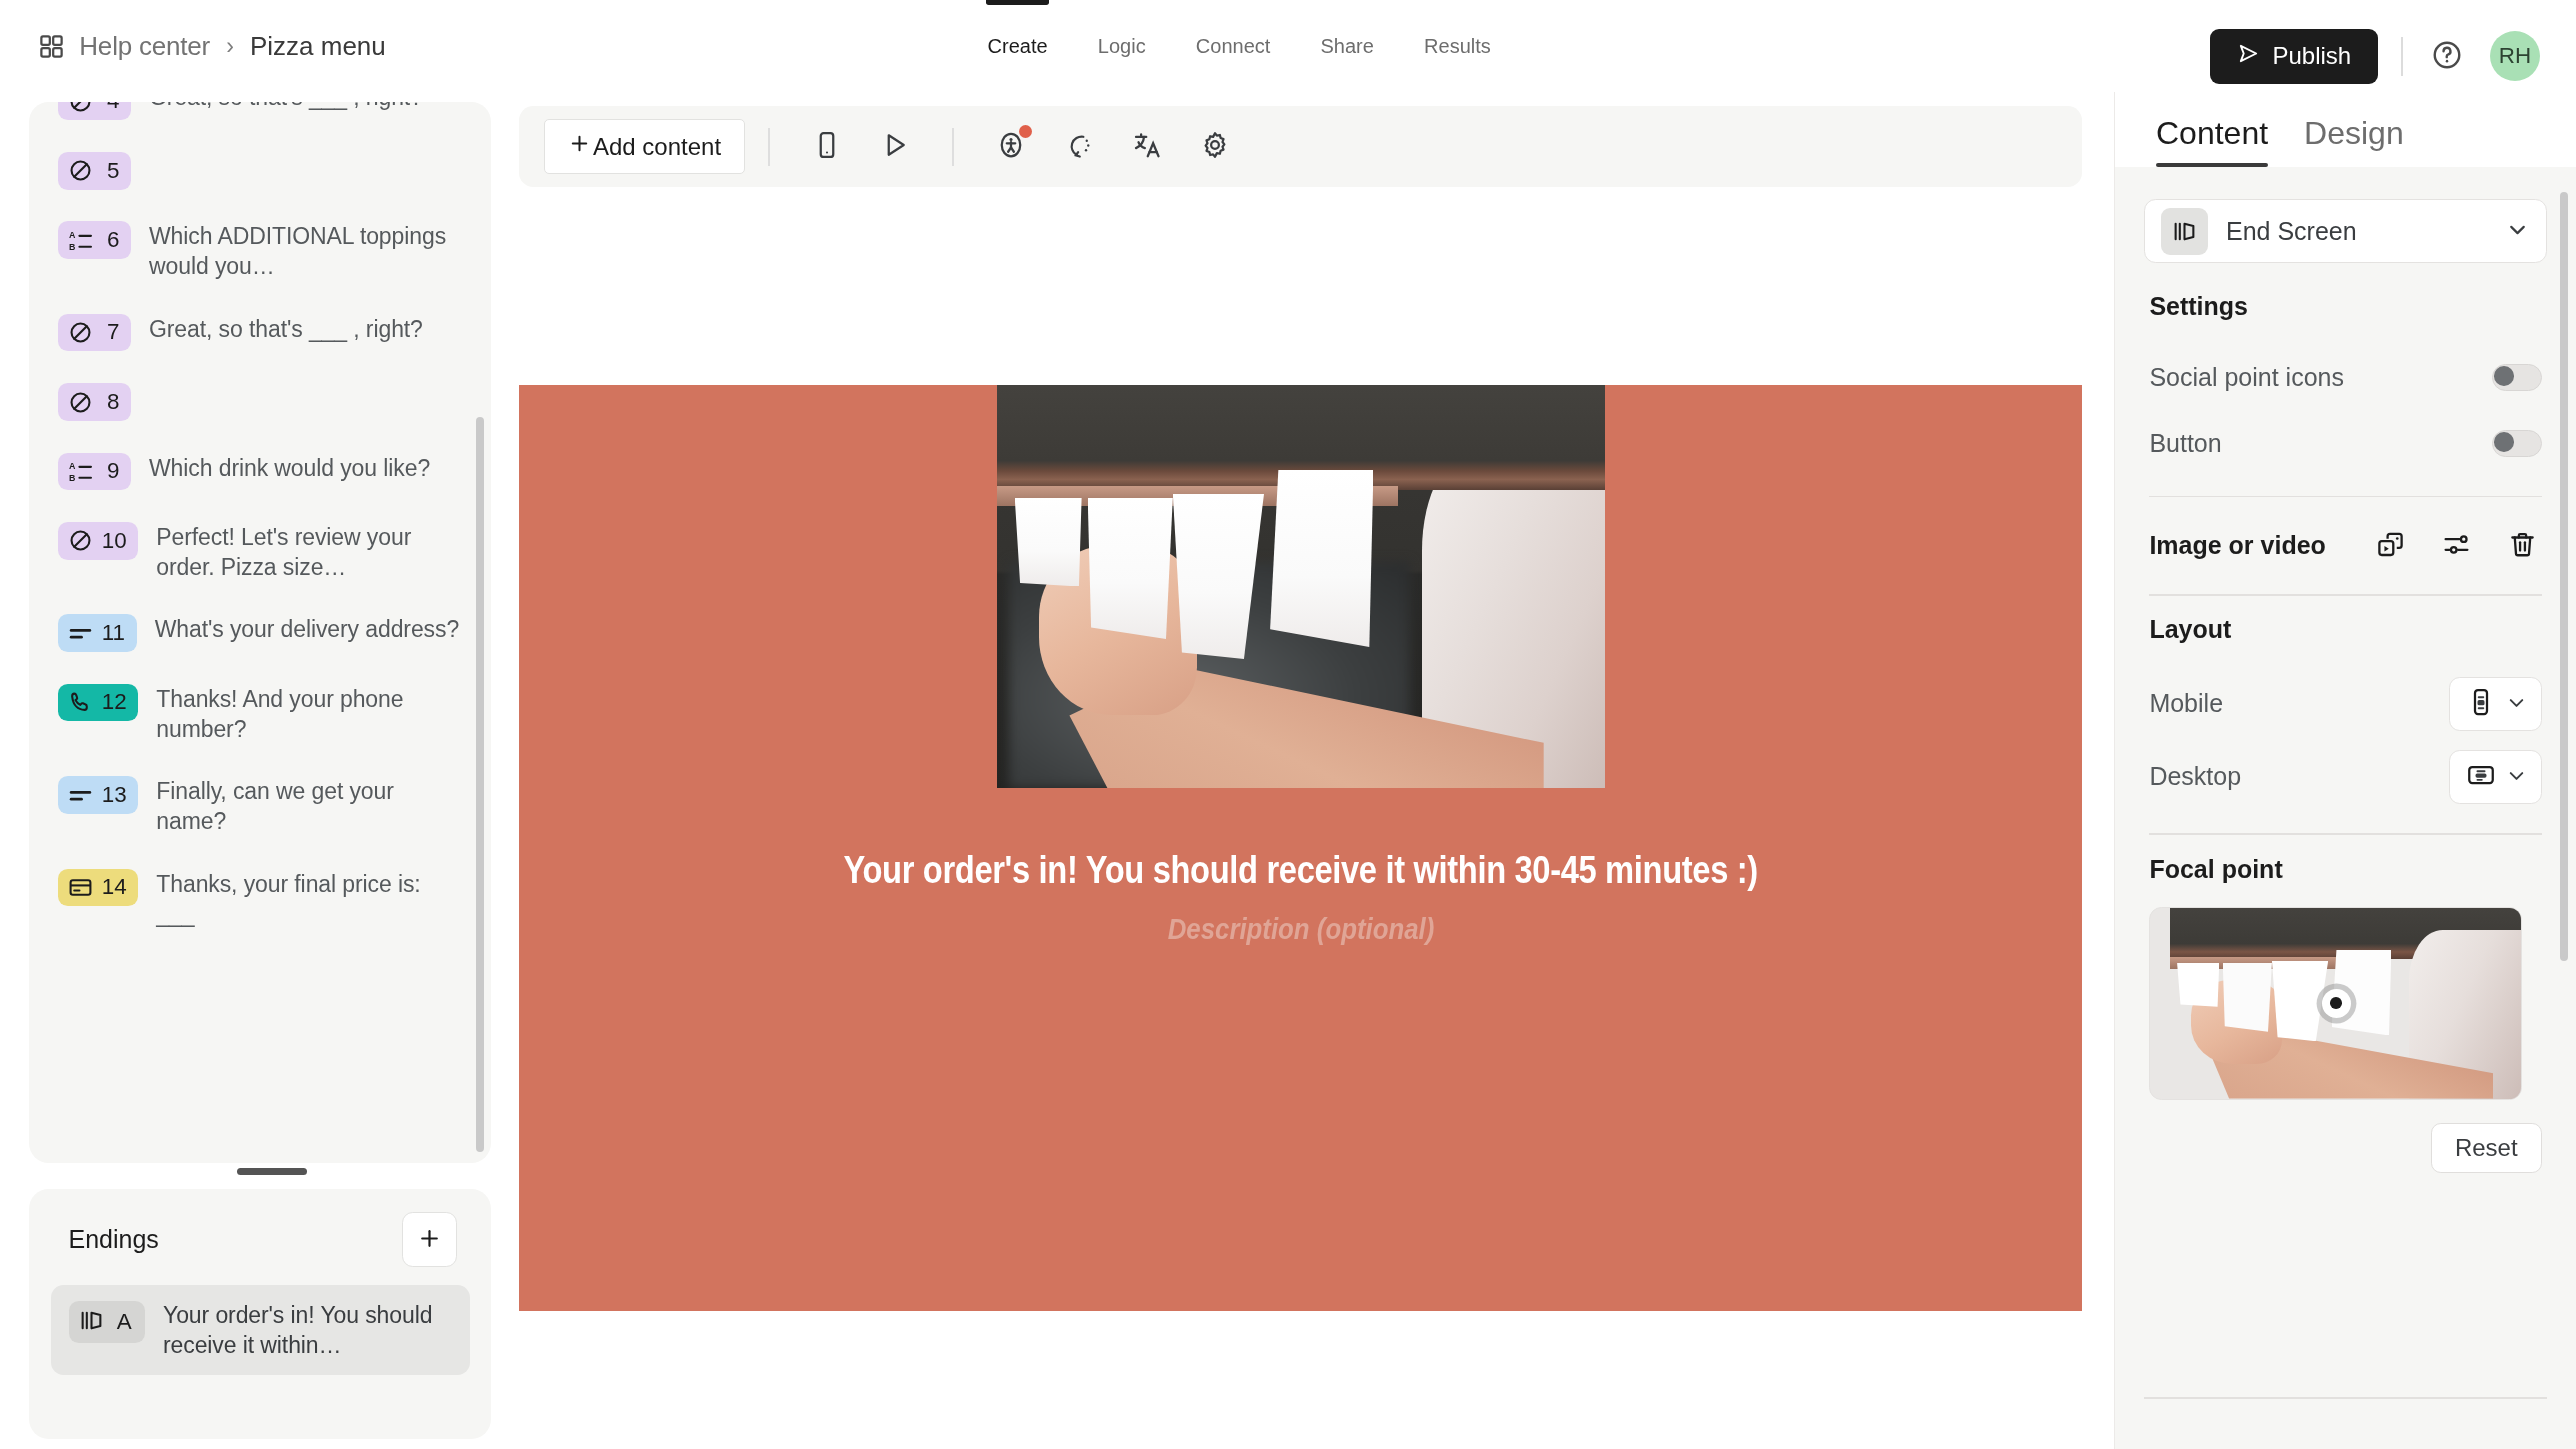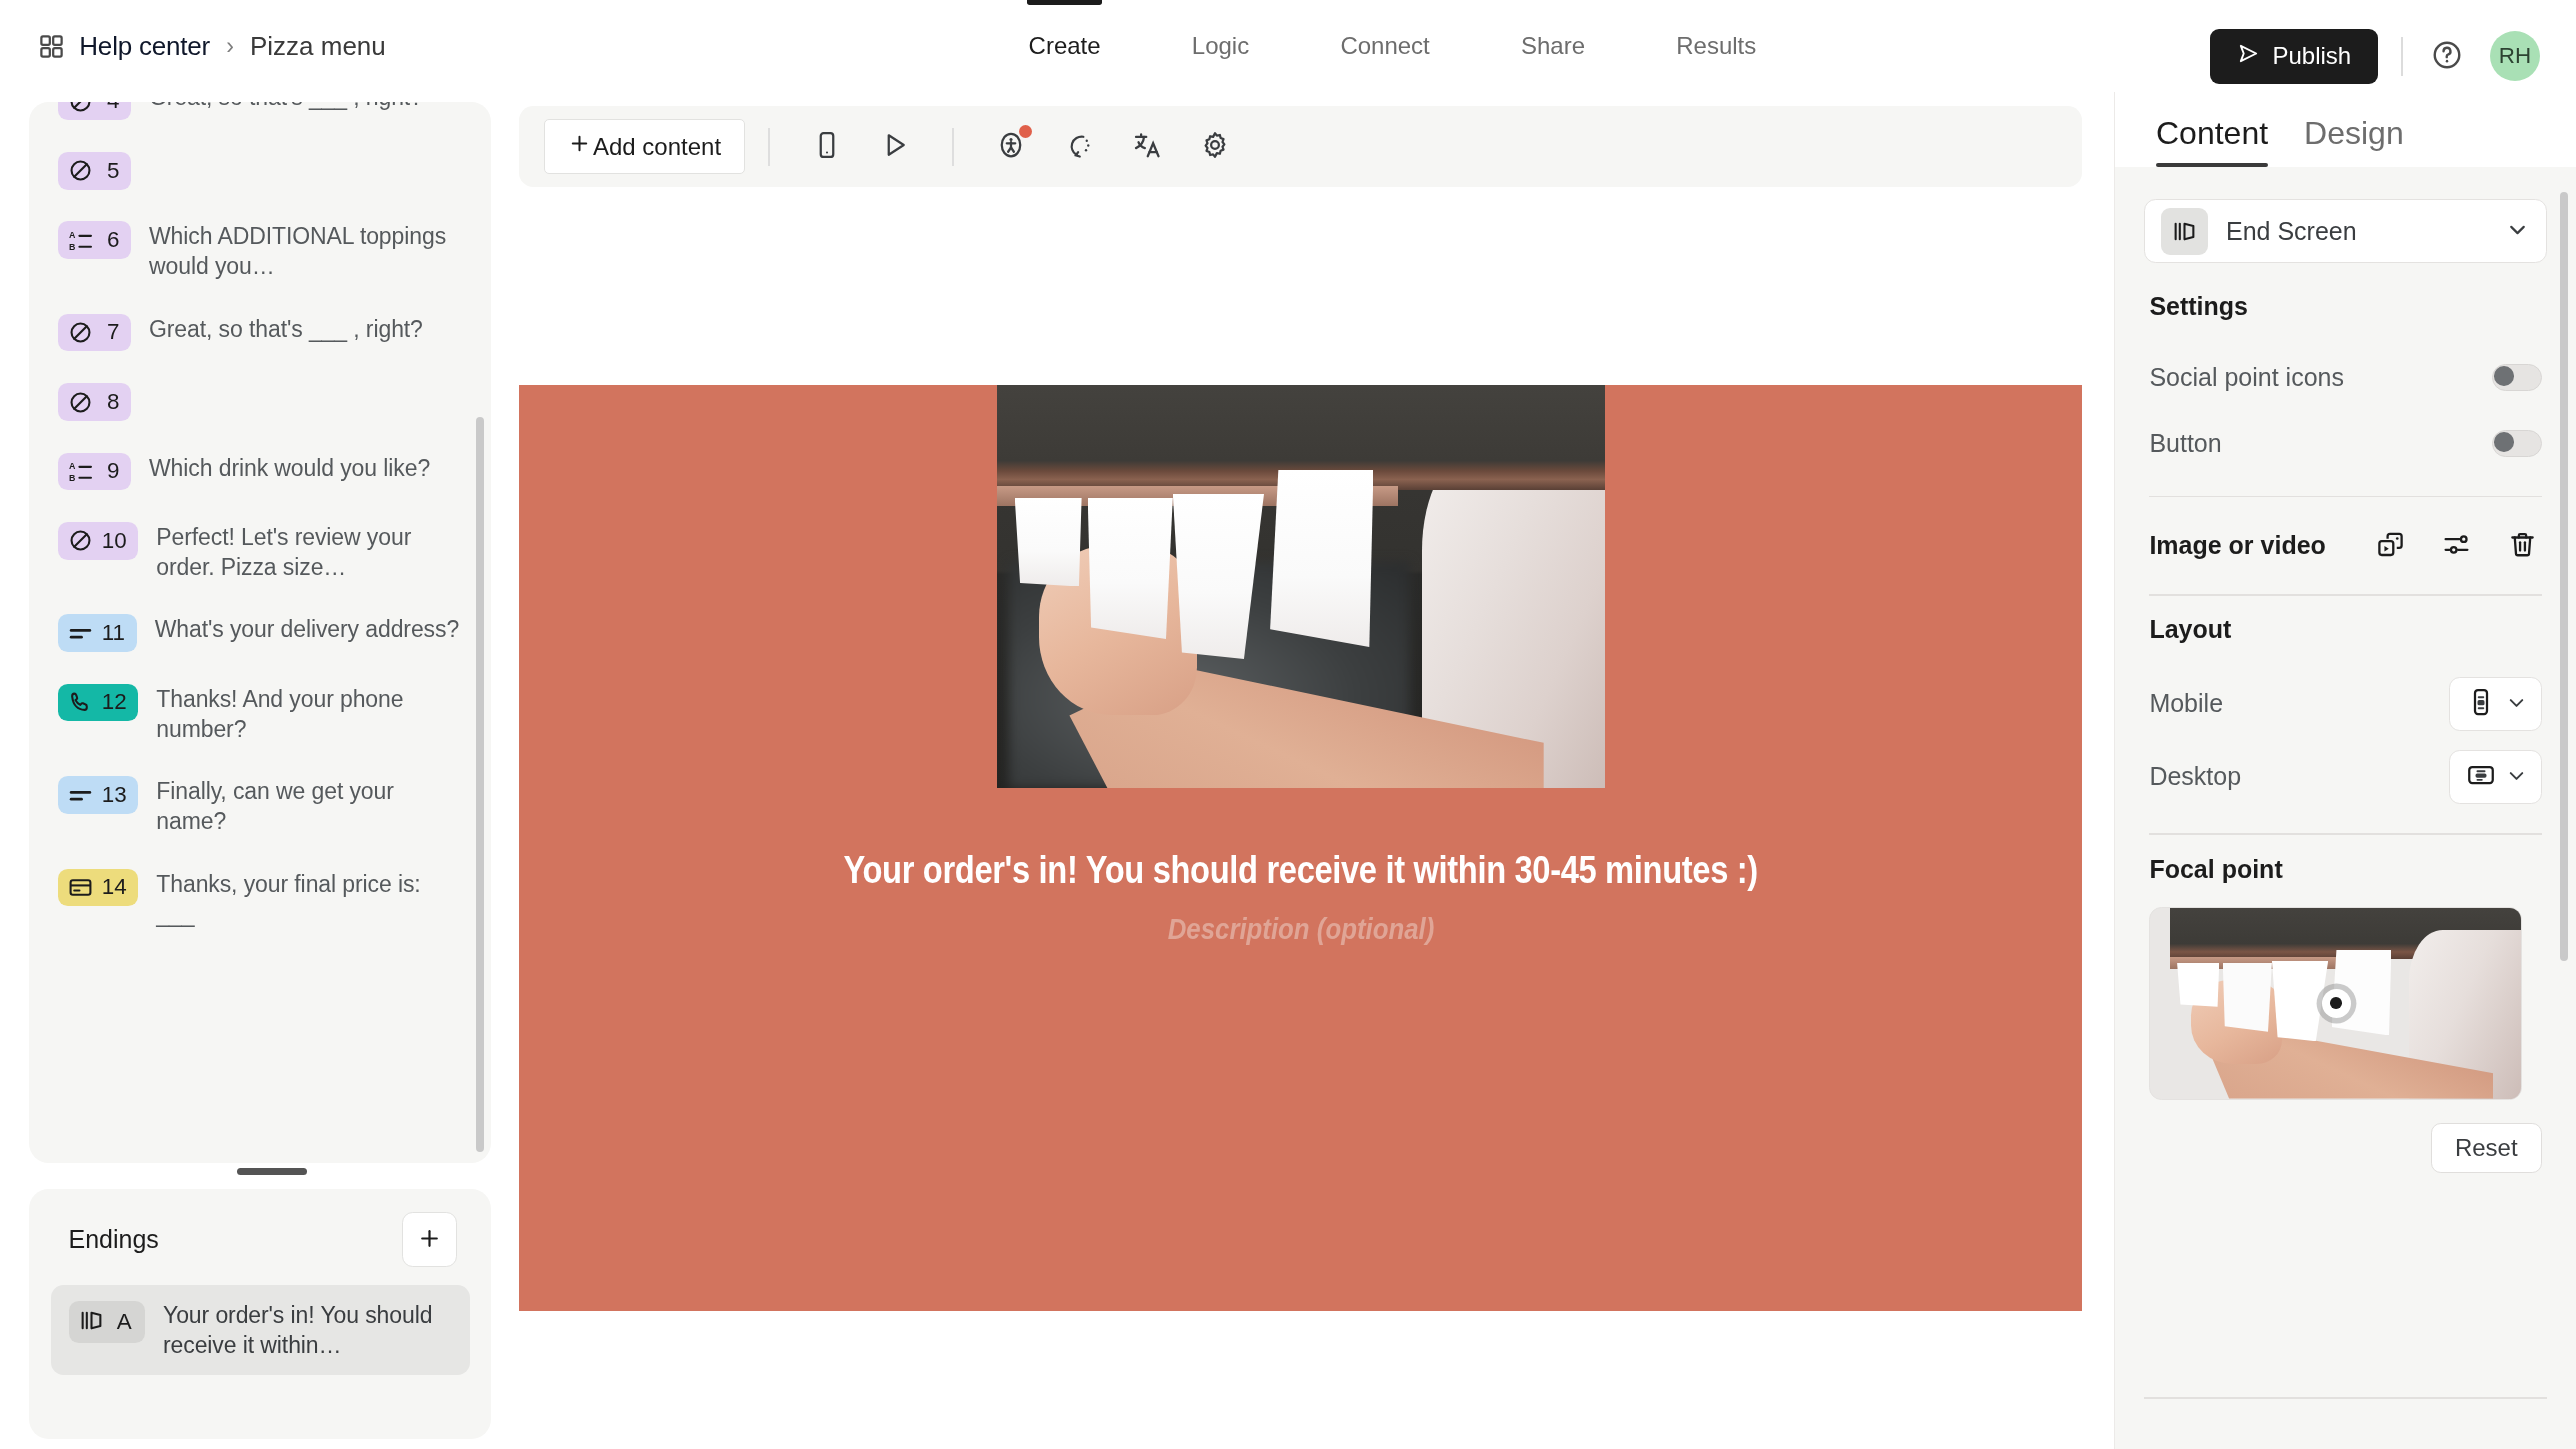--- a/index.html
+++ b/index.html
@@ -17,34 +17,34 @@
     width: 2576px; height: 92px;
     background: #ffffff;
     display: flex; align-items: center;
   }
   .breadcrumb {
     display: flex; align-items: center; gap: 14.3px;
     margin-left: 38px;
   }
   .grid-icon { width: 27px; height: 27px; display: block; }
   .crumb-text {
-    font-size: 26px; color: #0f172a; letter-spacing: -0.2px;
+    font-size: 26px; color: #737373; letter-spacing: -0.2px;
     white-space: nowrap;
   }
   .crumb-sep { font-size: 23px; color: #7d7d7d; margin: 0 1.8px; }
   .crumb-current { font-size: 26px; color: #3a3a3a; white-space: nowrap; }
 
   .nav-tabs {
     position: absolute; left: 984px; top: 0;
     height: 92px; display: flex; align-items: center; gap: 43px;
   }
   .nav-tab {
-    font-size: 24px; color: #6d6d6d; position: relative;
+    font-size: 20px; color: #6d6d6d; position: relative;
     height: 92px; display: flex; align-items: center; padding: 0 3.6px;
-    cursor: pointer; white-space: nowrap; margin-left: 41px;
+    cursor: pointer; white-space: nowrap;
   }
   .nav-tab.active { color: #1c1c1c; }
   .nav-tab.active::before {
     content: ""; position: absolute; top: 0; left: 1.8px; right: 1.8px;
     height: 4.5px; background: #1c1c1c; border-radius: 0 0 2.7px 2.7px;
   }
 
   .header-right {
     position: absolute; right: 36px; top: 10px; height: 92px;
     display: flex; align-items: center; gap: 23px;

